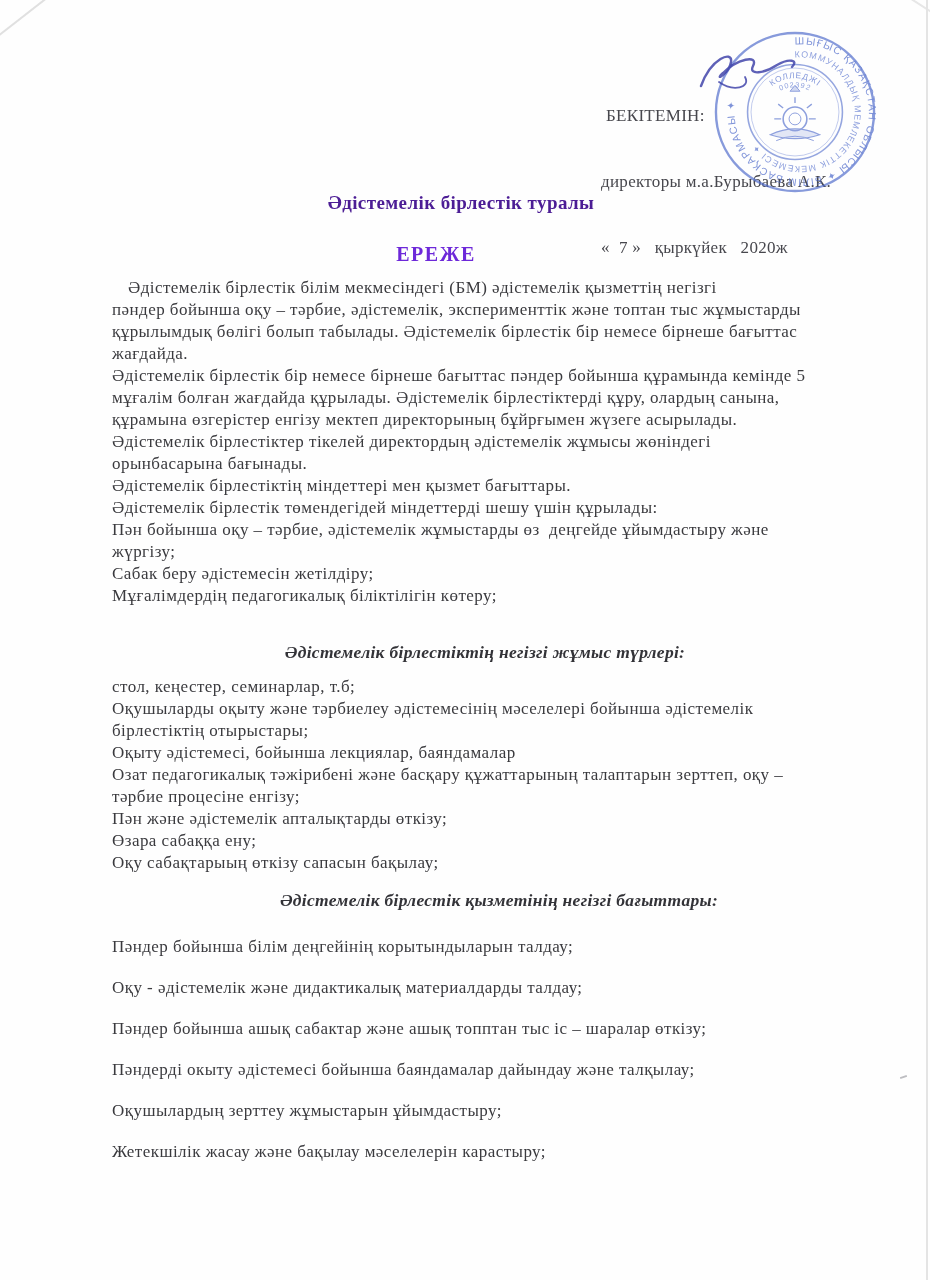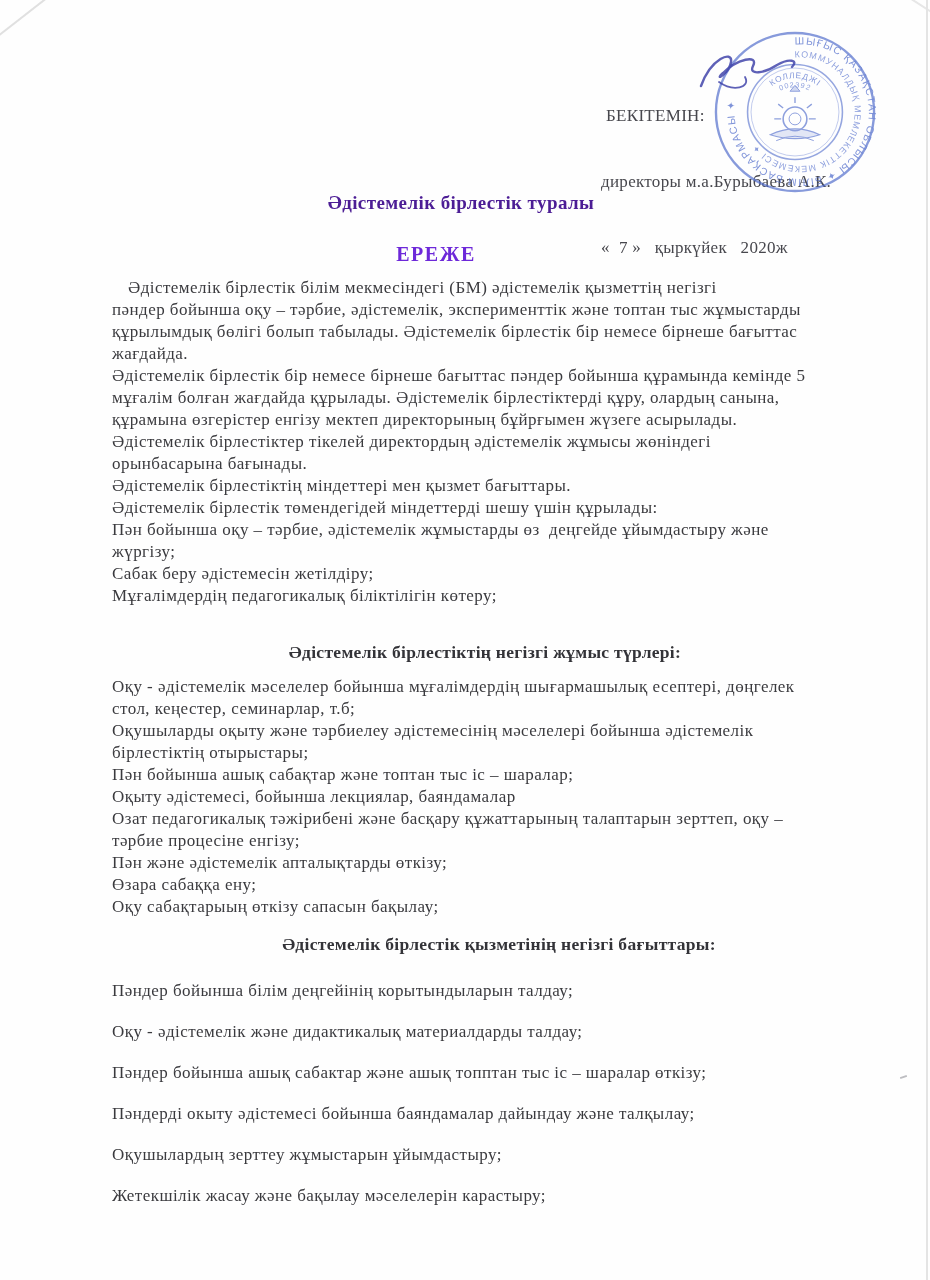--- a/index.html
+++ b/index.html
@@ -33,21 +33,21 @@
   .title2 {
     position:absolute; top:243px; left:436px; transform:translateX(-50%);
     font-size:20px; font-weight:bold; letter-spacing:1.5px; white-space:nowrap; color:#6d28d9;
   }
 
   .body { position:absolute; left:112px; top:277px; width:766px; }
   .ln { height:22px; line-height:22px; font-size:17px; letter-spacing:.45px; white-space:pre; }
   .ln.indent { padding-left:16px; }
   .heading {
     height:22px; line-height:22px; text-align:center;
-    font-weight:bold; font-size:17.5px; letter-spacing:.3px;
+    font-weight:bold; font-style:italic; font-size:17.5px; letter-spacing:.3px;
     color:#333338; white-space:pre;
   }
   .h1 { margin-top:34px; margin-bottom:13px; transform:translateX(-10px); }
   .h2 { margin-top:15px; margin-bottom:25px; transform:translateX(4px); }
   .item { height:22px; line-height:22px; margin-bottom:19px; font-size:17px; letter-spacing:.45px; white-space:pre; }
 
   .stamp text { font-family:"Liberation Sans","DejaVu Sans",sans-serif; fill:#4f6bcb; }
 </style>
 </head>
 <body>
@@ -120,25 +120,23 @@
     <div class="ln">орынбасарына бағынады.</div>
     <div class="ln">Әдістемелік бірлестіктің міндеттері мен қызмет бағыттары.</div>
     <div class="ln">Әдістемелік бірлестік төмендегідей міндеттерді шешу үшін құрылады:</div>
     <div class="ln">Пән бойынша оқу – тәрбие, әдістемелік жұмыстарды өз  деңгейде ұйымдастыру және</div>
     <div class="ln">жүргізу;</div>
     <div class="ln">Сабак беру әдістемесін жетілдіру;</div>
     <div class="ln">Мұғалімдердің педагогикалық біліктілігін көтеру;</div>
 
     <div class="heading h1">Әдістемелік бірлестіктің негізгі жұмыс түрлері:</div>
 
-    <div class="ln">Оқу - әдістемелік мәселелер бойынша мұғалімдердің шығармашылық есептері, дөңгелек</div>
     <div class="ln">стол, кеңестер, семинарлар, т.б;</div>
     <div class="ln">Оқушыларды оқыту және тәрбиелеу әдістемесінің мәселелері бойынша әдістемелік</div>
     <div class="ln">бірлестіктің отырыстары;</div>
-    <div class="ln">Пән бойынша ашық сабақтар және топтан тыс іс – шаралар;</div>
     <div class="ln">Оқыту әдістемесі, бойынша лекциялар, баяндамалар</div>
     <div class="ln">Озат педагогикалық тәжірибені және басқару құжаттарының талаптарын зерттеп, оқу –</div>
     <div class="ln">тәрбие процесіне енгізу;</div>
     <div class="ln">Пән және әдістемелік апталықтарды өткізу;</div>
     <div class="ln">Өзара сабаққа ену;</div>
     <div class="ln">Оқу сабақтарыың өткізу сапасын бақылау;</div>
 
     <div class="heading h2">Әдістемелік бірлестік қызметінің негізгі бағыттары:</div>
 
     <div class="item">Пәндер бойынша білім деңгейінің корытындыларын талдау;</div>

